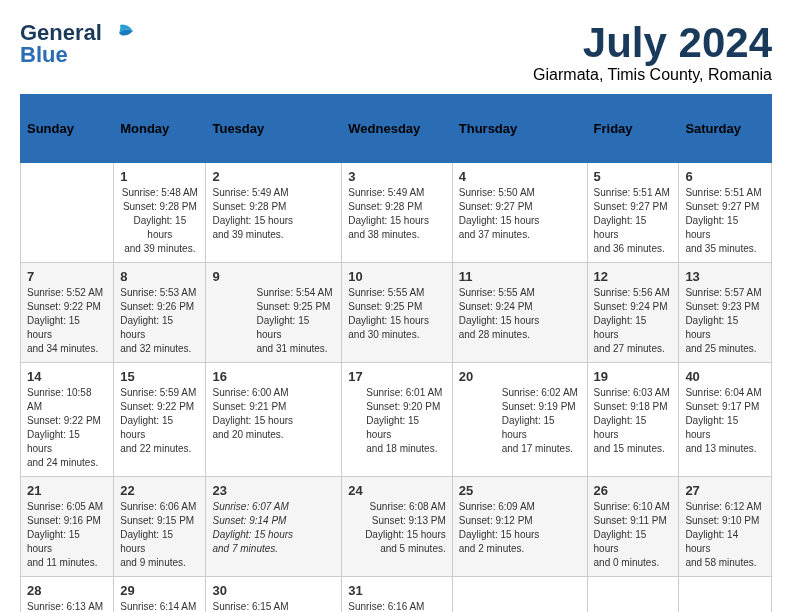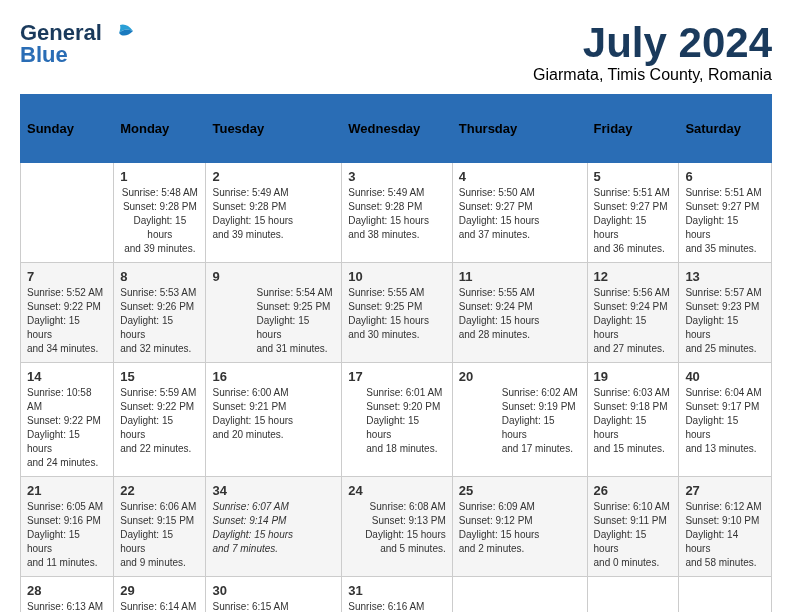--- a/index.html
+++ b/index.html
@@ -266,21 +266,21 @@
 and 11 minutes.</div>
         </td>
         <td>
           <span class="day-number">22</span>
           <div class="day-info" style="white-space: pre-line;">Sunrise: 6:06 AM
 Sunset: 9:15 PM
 Daylight: 15 hours
 and 9 minutes.</div>
         </td>
         <td>
-          <span class="day-number">34</span>
+          <span class="day-number">23</span>
           <div class="day-info" style="white-space: pre-line; font-style: italic;">Sunrise: 6:07 AM
 Sunset: 9:14 PM
 Daylight: 15 hours
 and 7 minutes.</div>
         </td>
         <td>
           <span class="day-number">24</span>
           <div class="day-info" style="white-space: pre-line; text-align: right;">Sunrise: 6:08 AM
 Sunset: 9:13 PM
 Daylight: 15 hours

